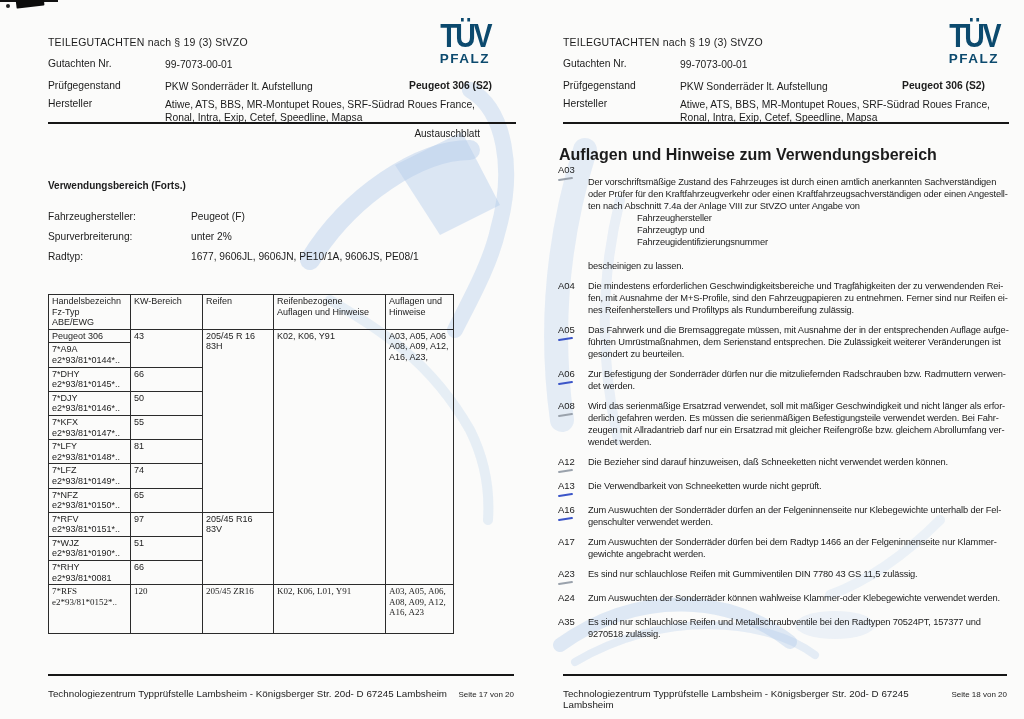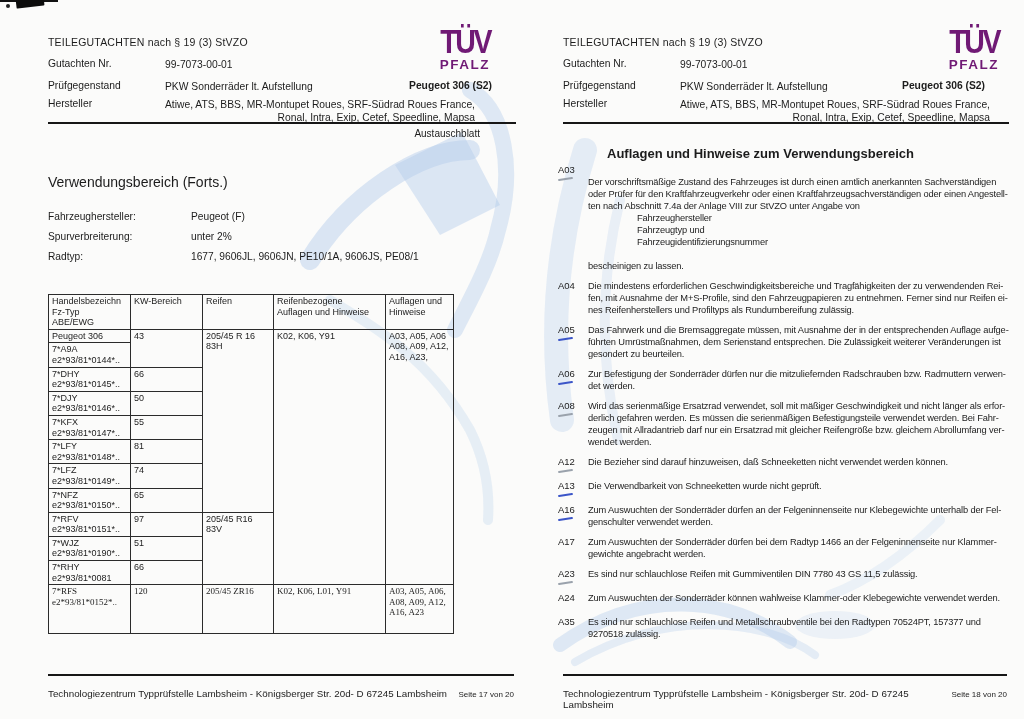--- a/index.html
+++ b/index.html
@@ -15,48 +15,48 @@
   .scan-topline{position:absolute;left:0;top:0;width:58px;height:2px;background:#111;}
   
   .watermark{position:absolute;left:0;top:0;z-index:1;pointer-events:none;}
   
   .page{position:absolute;top:14px;height:692px;z-index:2;}
   .page-left{left:30px;width:492px;}
   .page-right{left:545px;width:470px;}
   .doc-title{position:absolute;top:22px;left:18px;font-size:10.5px;letter-spacing:.2px;}
   .hdr-row{position:absolute;left:18px;right:6px;font-size:10.3px;}
   .hdr-label{display:inline-block;width:117px;vertical-align:top;}
-  .hdr-value{display:inline-block;vertical-align:top;white-space:pre-line;line-height:13px;text-align:right;}
+  .hdr-value{display:inline-block;vertical-align:top;white-space:pre-line;line-height:13px;}
   .hdr-model{position:absolute;right:24px;top:0;font-weight:bold;font-size:10.3px;}
   .row-gutachten{top:44px;}
   .row-pruef{top:66px;}
   .row-hersteller{top:84px;}
-  .logo{position:absolute;top:12px;text-align:center;line-height:1;color:#701a75;}
+  .logo{position:absolute;top:6px;text-align:center;line-height:1;color:#0c4a6e;}
   .page-left .logo{right:30px;}
   .page-right .logo{right:14px;}
   .logo-tuv{font-size:31px;font-weight:900;letter-spacing:-2.5px;transform:scale(.92,1.05);display:block;}
   .logo-pfalz{font-size:13.5px;font-weight:800;letter-spacing:1.5px;display:block;margin-top:1px;}
   .hdr-rule{position:absolute;top:108px;left:18px;right:6px;border-top:2px solid #161616;}
   .austauschblatt{position:absolute;top:114px;right:42px;font-size:10px;}
   
-  .section-title{position:absolute;top:160px;left:18px;font-size:14px;font-weight:normal;}
+  .section-title{position:absolute;top:166px;left:18px;font-size:10px;font-weight:bold;}
   .field-row{position:absolute;left:18px;font-size:10.2px;}
   .field-label{display:inline-block;width:143px;}
   .f0{top:197px}.f1{top:217px}.f2{top:237px}
   
   .wheel-table{position:absolute;top:280px;left:18px;border-collapse:collapse;table-layout:fixed;}
   .wheel-table td,.wheel-table th{
     border:1px solid #2b2b2b;padding:1px 3px;font-size:9px;line-height:10.6px;
     vertical-align:top;white-space:pre-line;font-weight:normal;text-align:left;
     overflow:hidden;
   }
   .kw-merged{vertical-align:middle;}
   .row-tall td{height:46px;font-family:Liberation Serif, serif;}
   
-  .right-heading{position:absolute;top:132px;left:14px;font-size:13px;font-weight:bold;margin-left:48px;}
+  .right-heading{position:absolute;top:132px;left:14px;font-size:16px;font-weight:bold;}
   .items{position:absolute;top:150px;left:13px;right:6px;}
   .item{display:flex;margin-bottom:8px;}
   .item-code{width:30px;flex:0 0 30px;font-size:9.5px;line-height:12px;}
   .pen{display:block;width:15px;height:2px;margin-top:2px;border-radius:2px;transform:rotate(-8deg);}
   .pen-blue{background:#3b55c8;}
   .pen-gray{background:#9aa2ac;}
   .item-text{flex:1;font-size:9.3px;line-height:12px;letter-spacing:-.15px;white-space:pre-line;}
   .item-sub{margin-left:49px;white-space:pre-line;}
   
   .page-footer{position:absolute;top:660px;left:18px;right:8px;border-top:2px solid #161616;padding-top:12px;display:flex;justify-content:space-between;align-items:baseline;}

